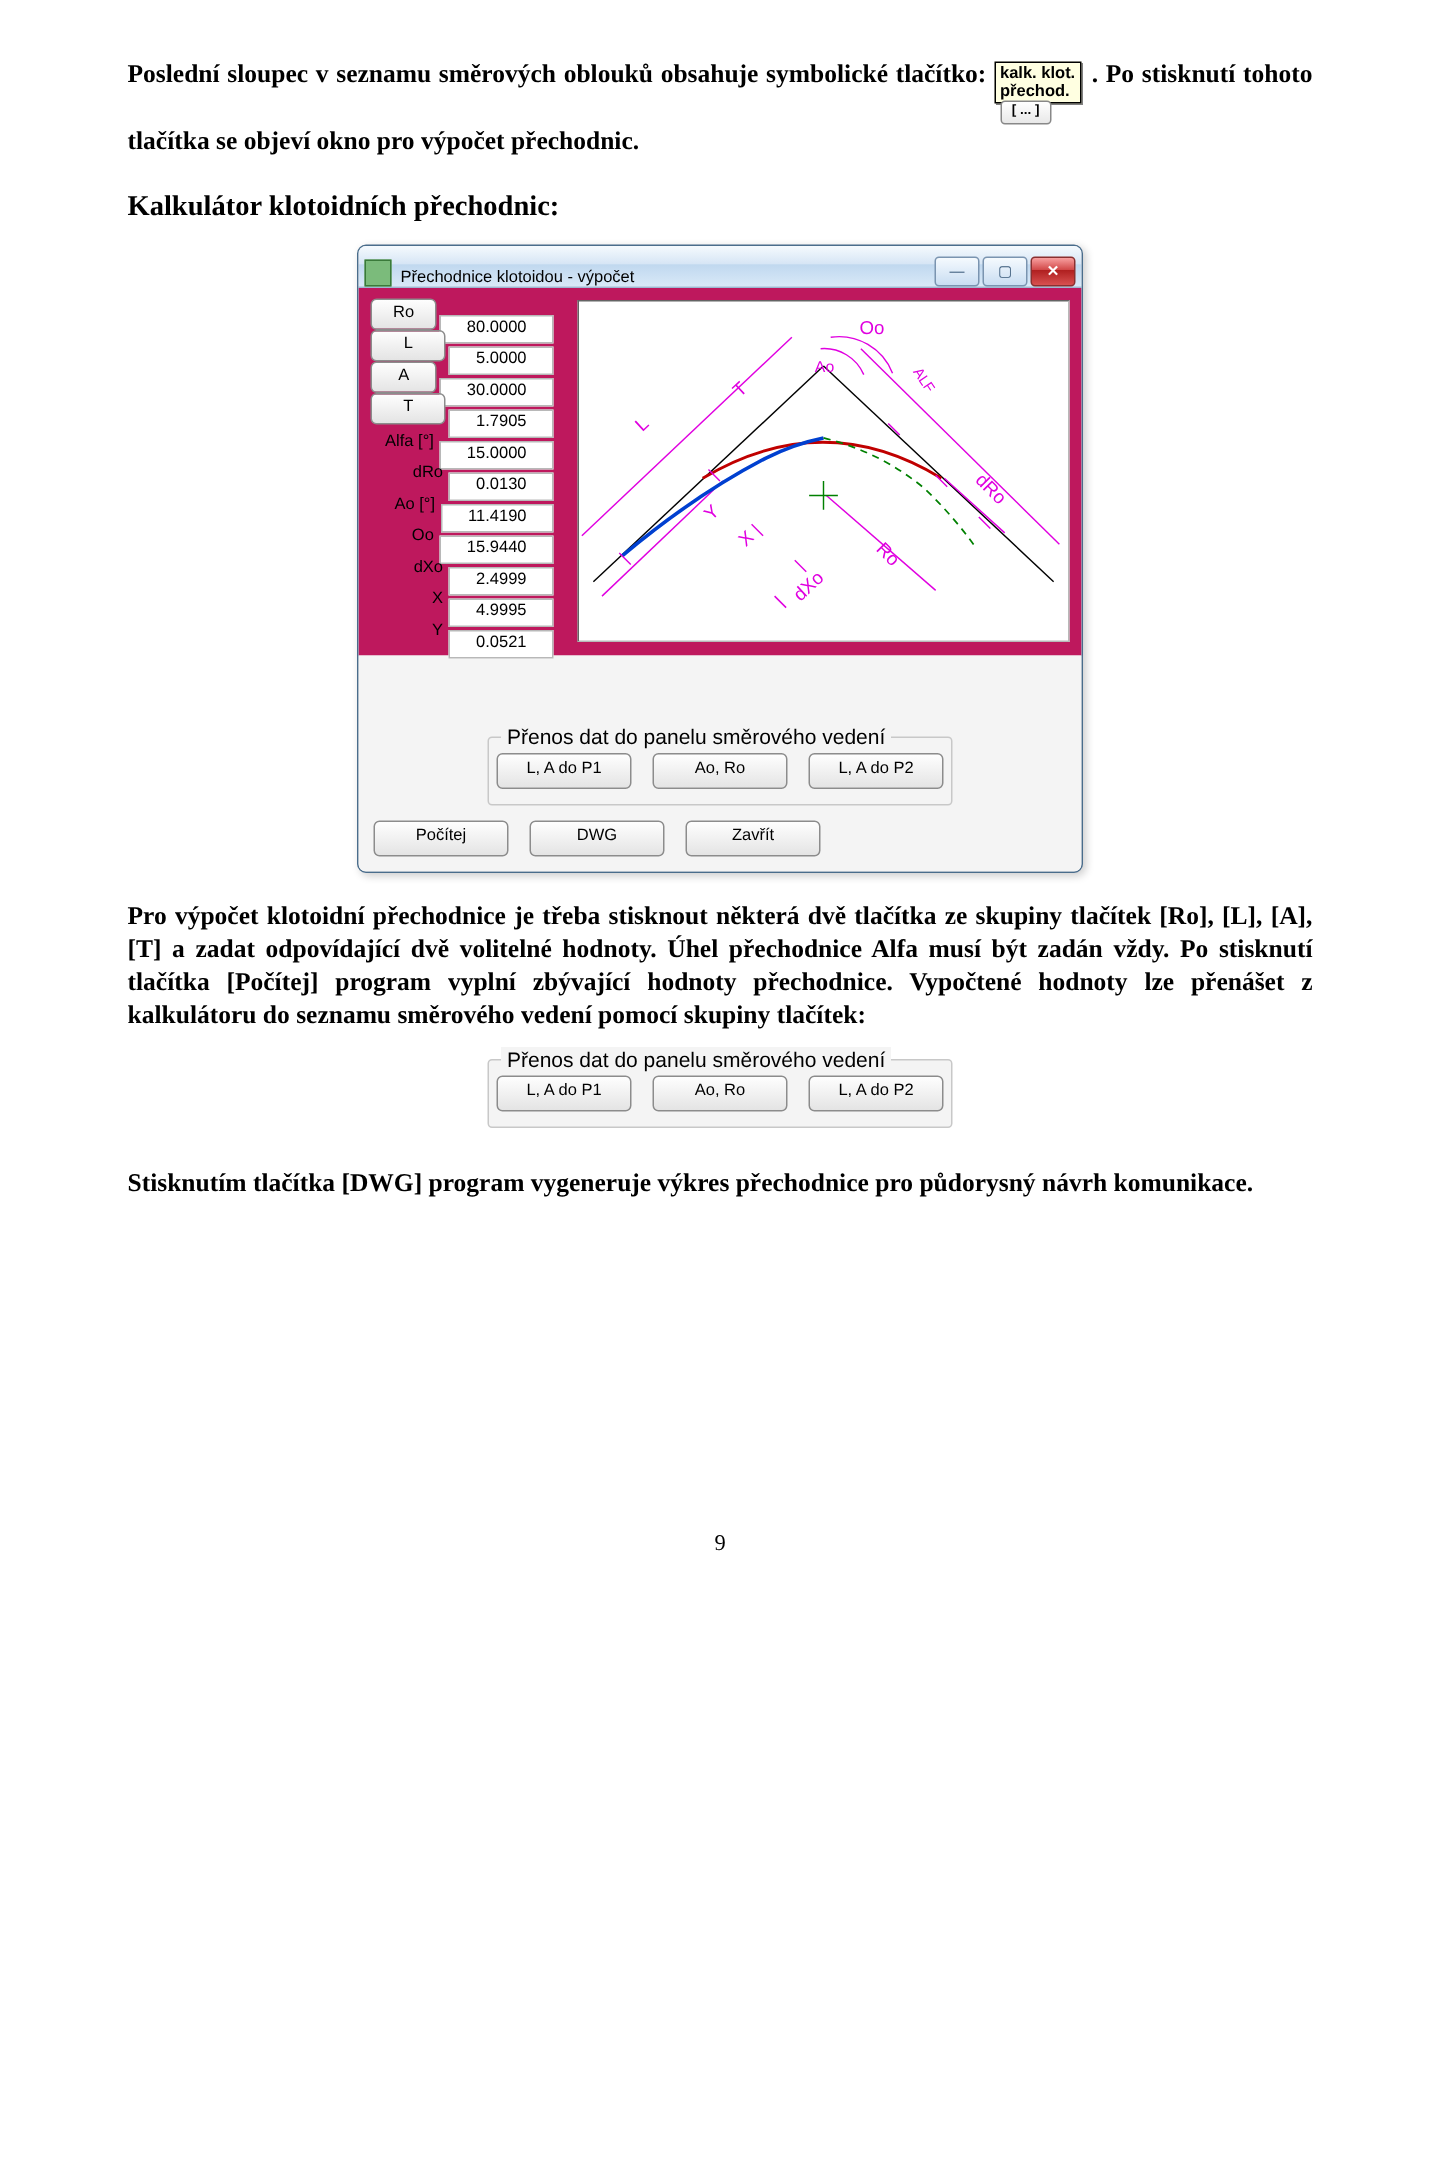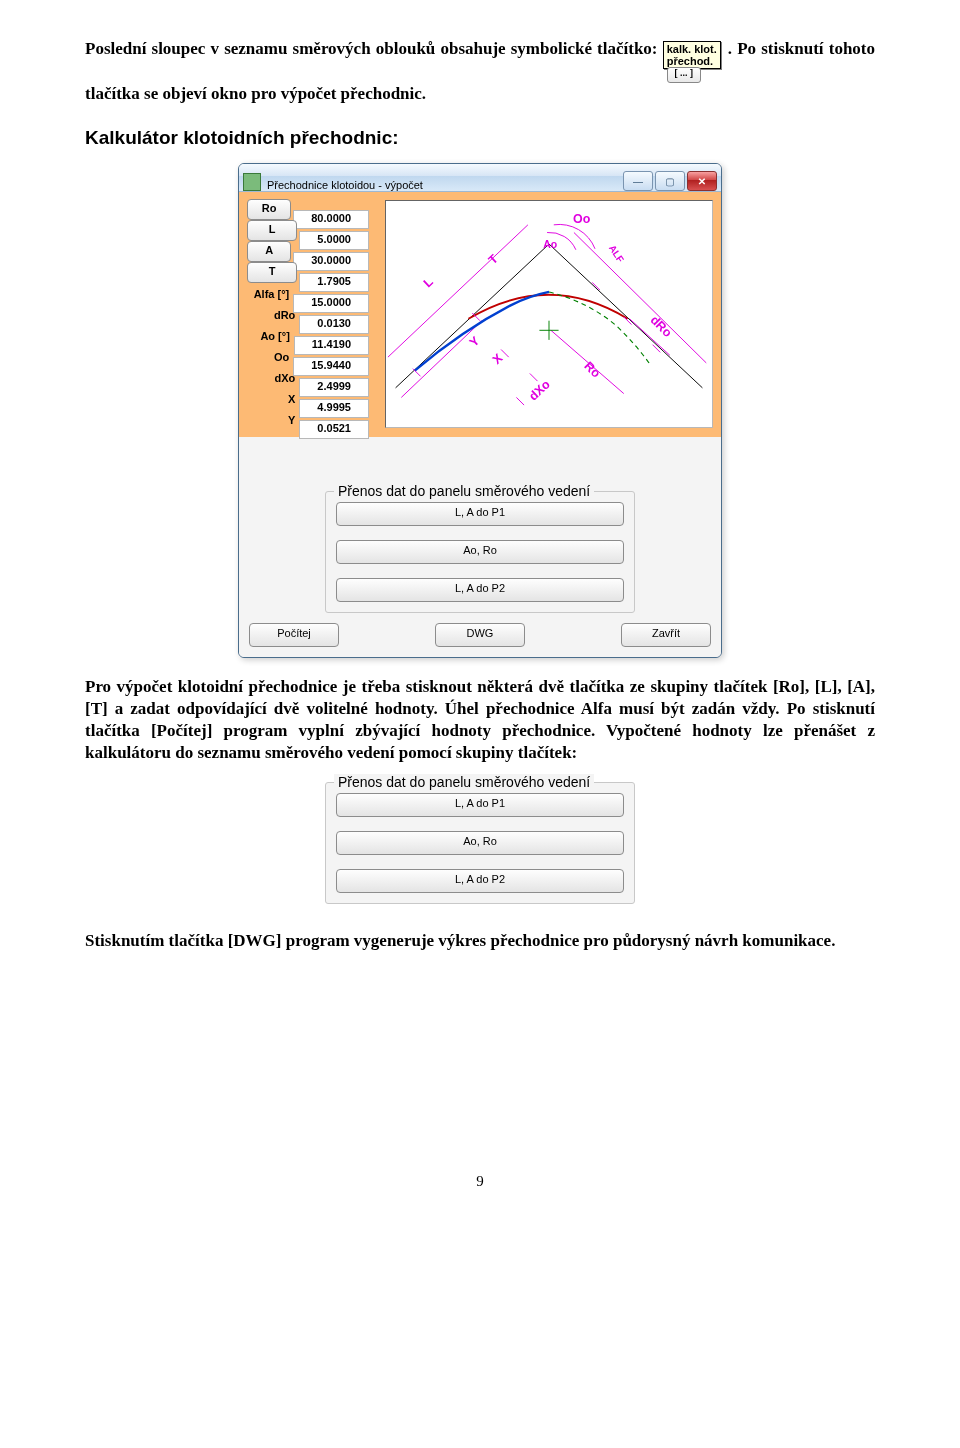--- a/index.html
+++ b/index.html
@@ -10,21 +10,21 @@
     background: #fff;
     color: #000;
   }
   .para {
     text-align: justify;
     margin: 18px 0;
     line-height: 1.3;
     font-weight: bold;
   }
   .heading {
-    font-family: Liberation Sans, sans-serif;
+    font-family: Liberation Serif, serif;
     font-size: 19px;
     font-weight: bold;
     margin: 22px 0 14px 0;
   }
   .tooltip-icon {
     display: inline-block;
     vertical-align: middle;
     width: 60px;
     height: 40px;
     position: relative;
@@ -102,24 +102,23 @@
     color: #3a5a7a;
   }
   .win-btn.close {
     background: linear-gradient(#f8a0a0,#d04545 45%,#b02020 46%,#d85050);
     border-color: #8a3030;
     color: #fff;
     font-weight: bold;
   }
   .dialog-body {
     padding: 8px;
-    background: #fdba74;
+    background: #be185d;
     display: flex;
     gap: 16px;
-    font-weight: bold;
   }
   .param-col {
     width: 122px;
     display: flex;
     flex-direction: column;
     gap: 2px;
   }
   .param-row {
     display: flex;
     align-items: center;
@@ -178,37 +177,36 @@
     top: -9px;
     left: 8px;
     background: #f4f4f4;
     padding: 0 4px;
     font-size: 14px;
   }
   .btn-row {
     display: flex;
     justify-content: center;
     gap: 14px;
-    flex-direction: column;
   }
   .std-btn {
     min-width: 76px;
     height: 22px;
     background: linear-gradient(#fefefe,#e4e4e4);
     border: 1px solid #8c8c8c;
     border-radius: 4px;
     text-align: center;
     font-size: 11px;
     line-height: 19px;
     padding: 0 6px;
   }
   .footer-row {
     display: flex;
-    justify-content: space-between;
-    gap: 28px;
+    justify-content: flex-start;
+    gap: 14px;
     margin-top: 10px;
   }
   
   .small-shot-wrap {
     display: flex;
     justify-content: center;
     margin: 14px 0 26px 0;
   }
   .groupbox2 {
     border: 1px solid #c8c8c8;

